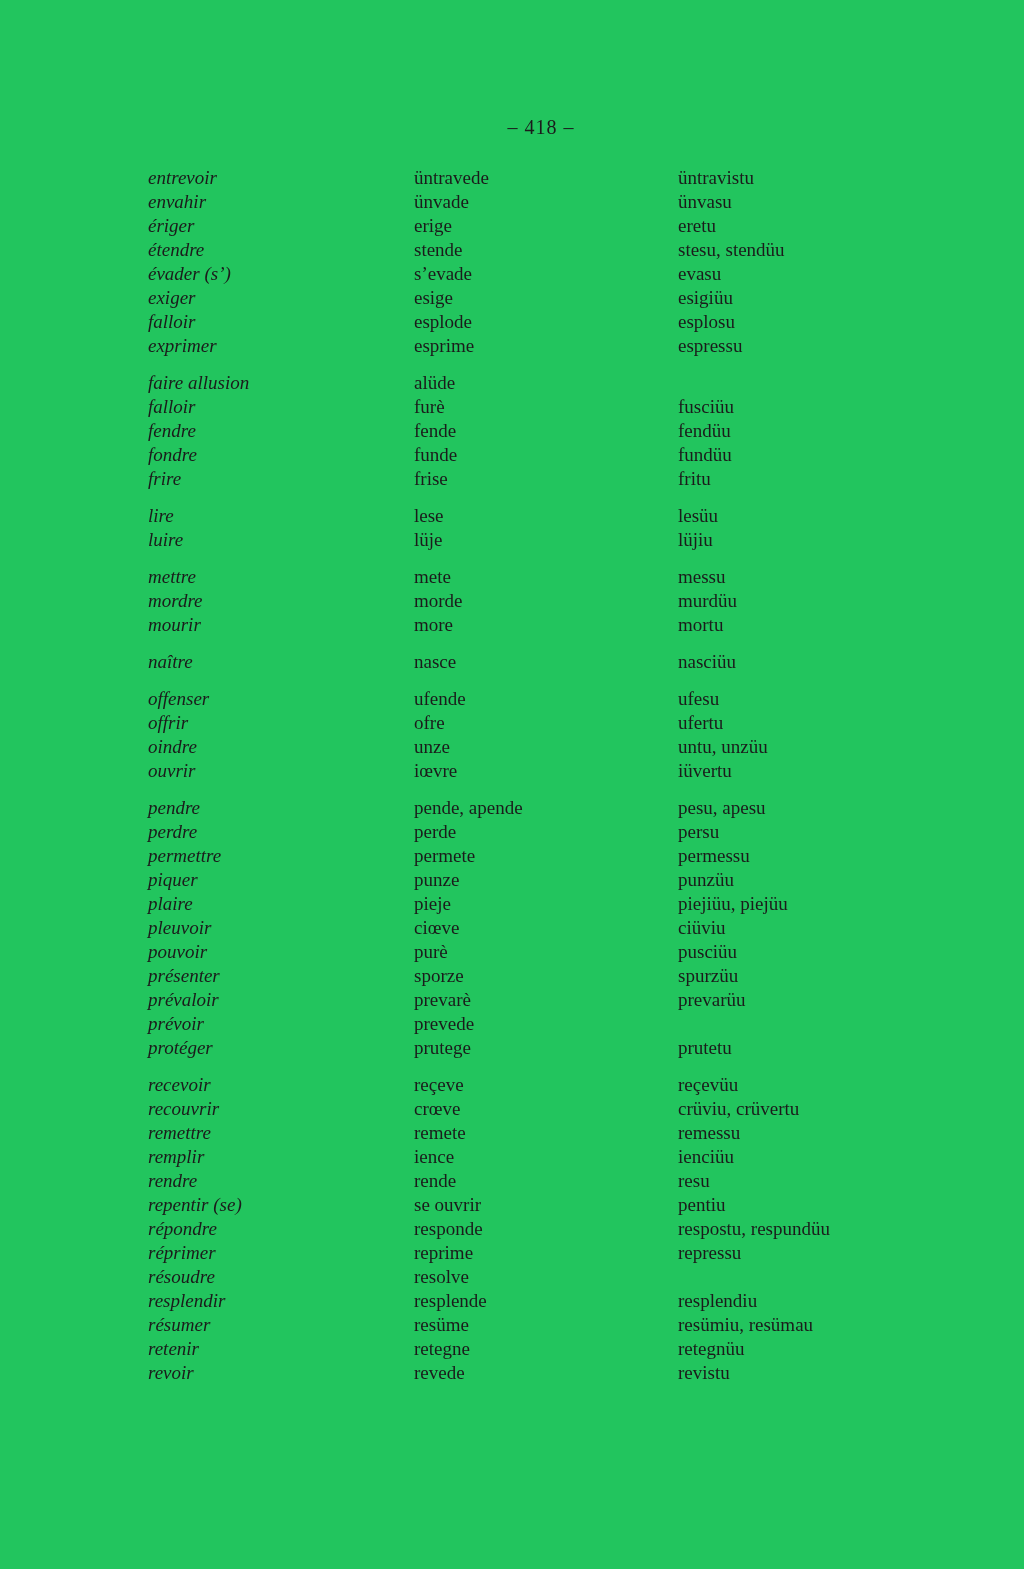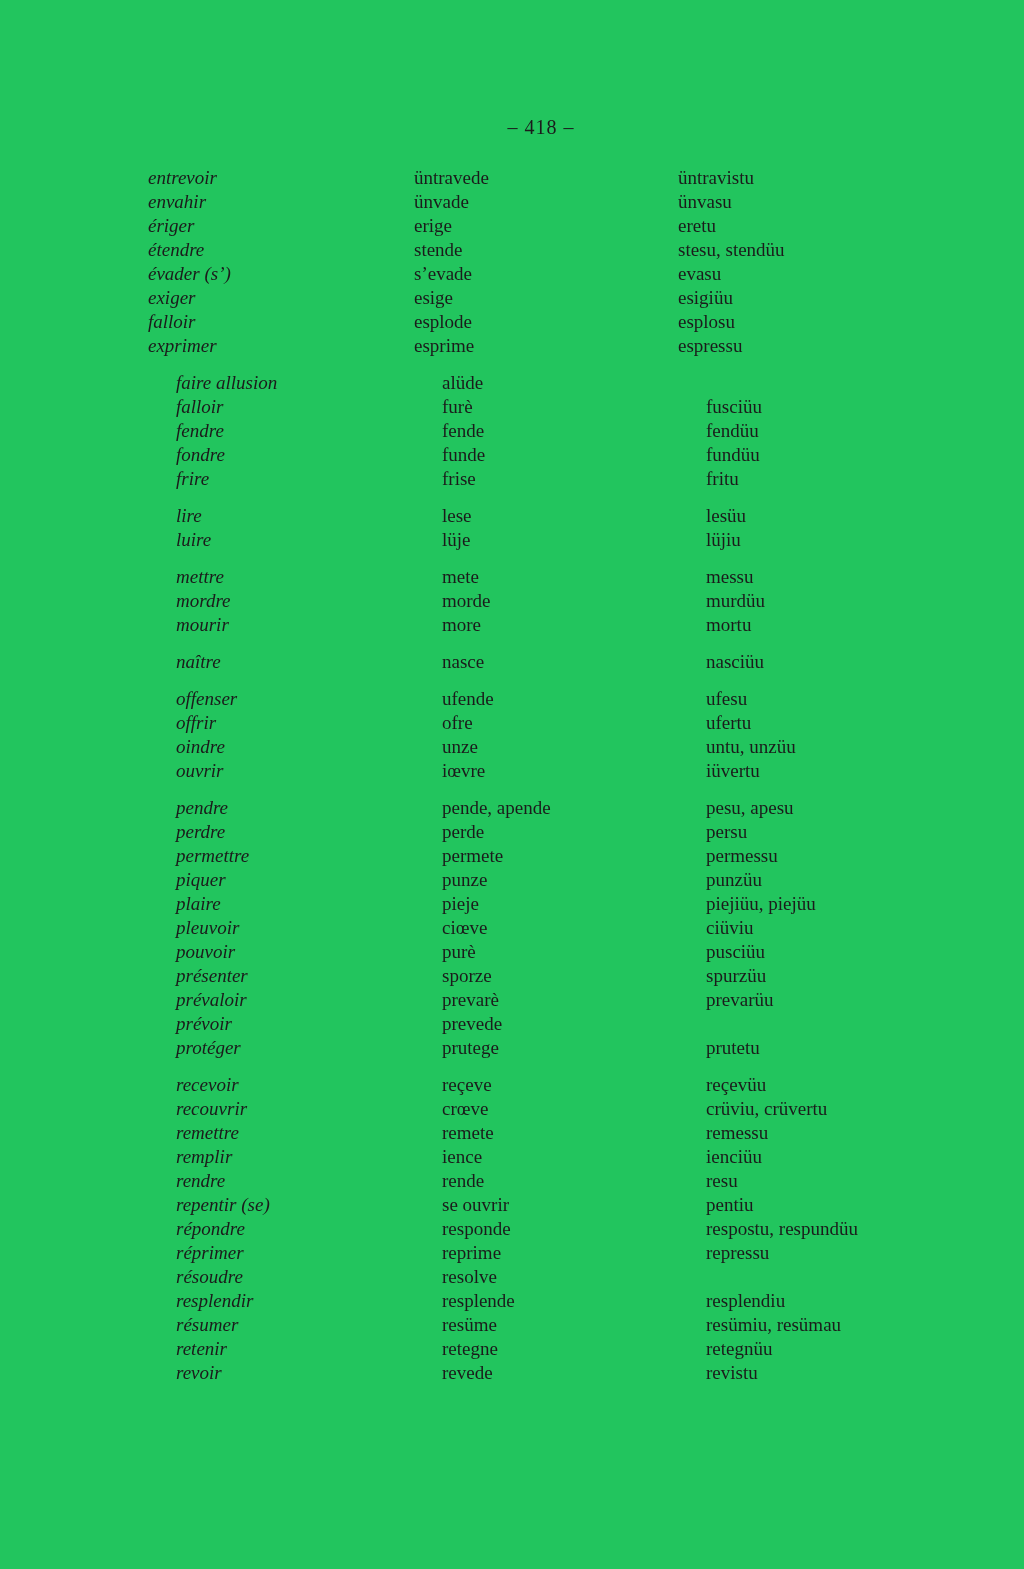--- a/index.html
+++ b/index.html
@@ -30,21 +30,20 @@
     white-space: nowrap;
   }
   .verb-table {
     position: absolute;
     top: 166px;
     left: 148px;
     width: 830px;
   }
   .group + .group {
     margin-top: 13px;
-    margin-left: 28px;
   }
   .row {
     display: flex;
     line-height: 24px;
     font-size: 19px;
   }
   .col {
     display: block;
     white-space: nowrap;
   }

